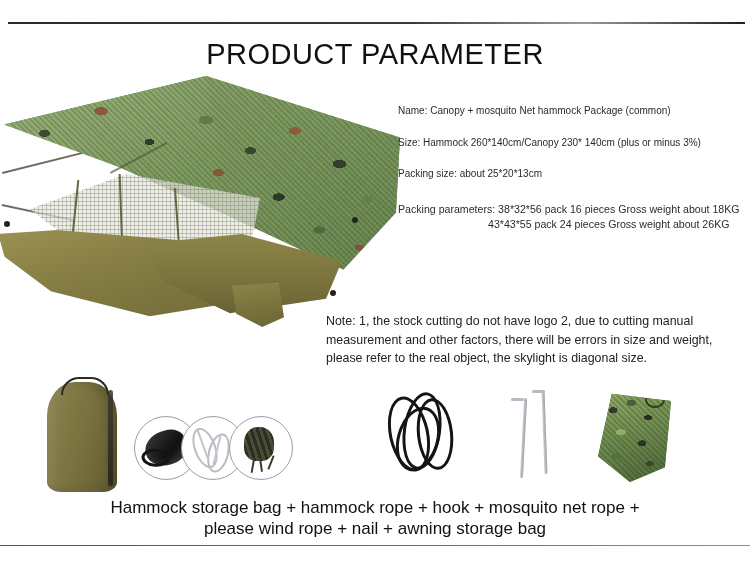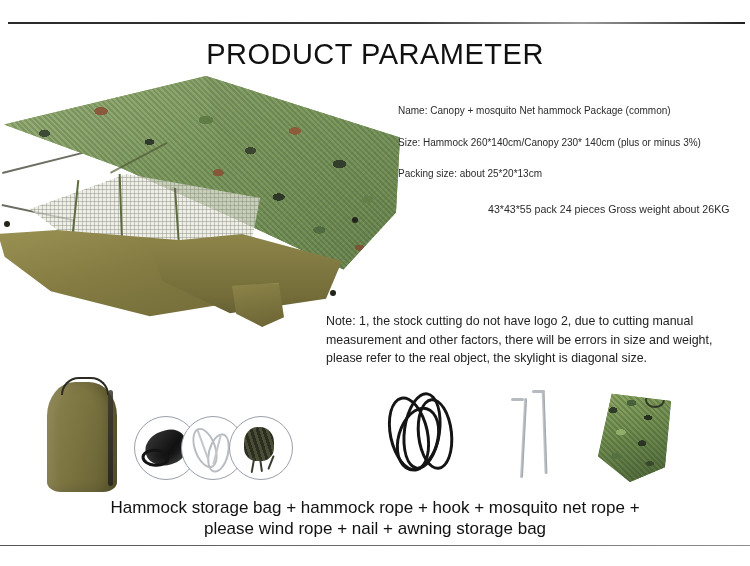--- a/index.html
+++ b/index.html
@@ -233,20 +233,21 @@
     <div class="tiepoint" style="left:352px;top:141px;"></div>
     <div class="tiepoint" style="left:330px;top:214px;"></div>
   </div>
 
   <div class="specs">
     <div class="spec-line">Name: Canopy + mosquito Net hammock Package (common)</div>
     <div class="spec-line">Size: Hammock 260*140cm/Canopy 230* 140cm (plus or minus 3%)</div>
     <div class="spec-line">Packing size: about 25*20*13cm</div>
 
     <div class="packing">
+      <span>Packing parameters: 38*32*56 pack 16 pieces  Gross weight about 18KG</span>
       <span class="indent">43*43*55 pack 24 pieces  Gross weight about 26KG</span>
     </div>
   </div>
 
   <div class="note">Note: 1, the stock cutting do not have logo 2, due to cutting manual measurement and other factors, there will be errors in size and weight, please refer to the real object, the skylight is diagonal size.</div>
 
   <div class="acc">
 
     <div class="bag-olive"></div>
 

